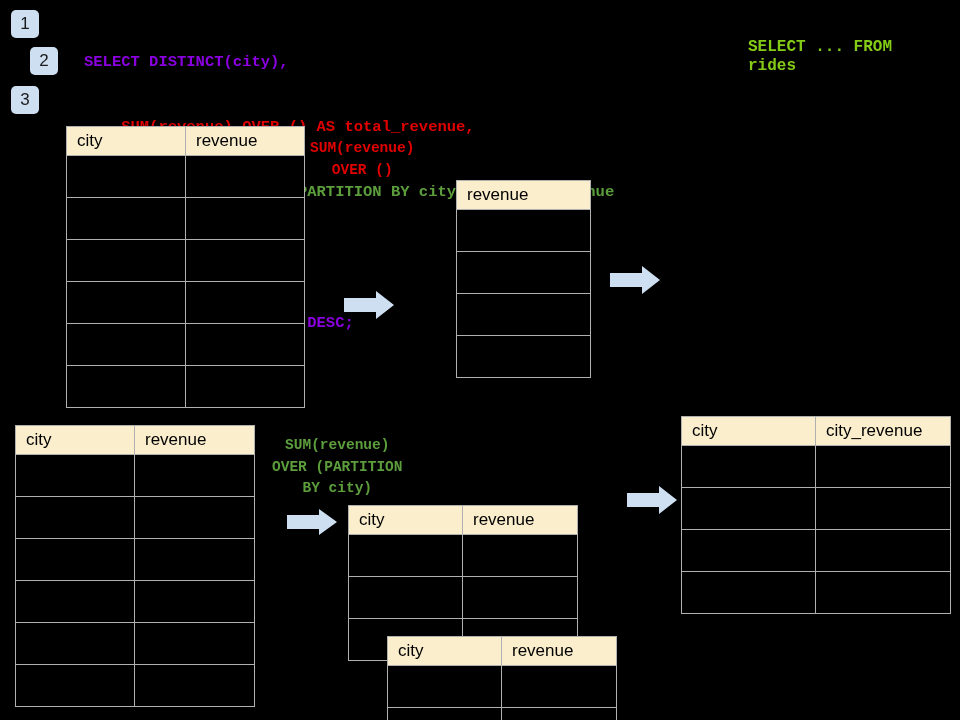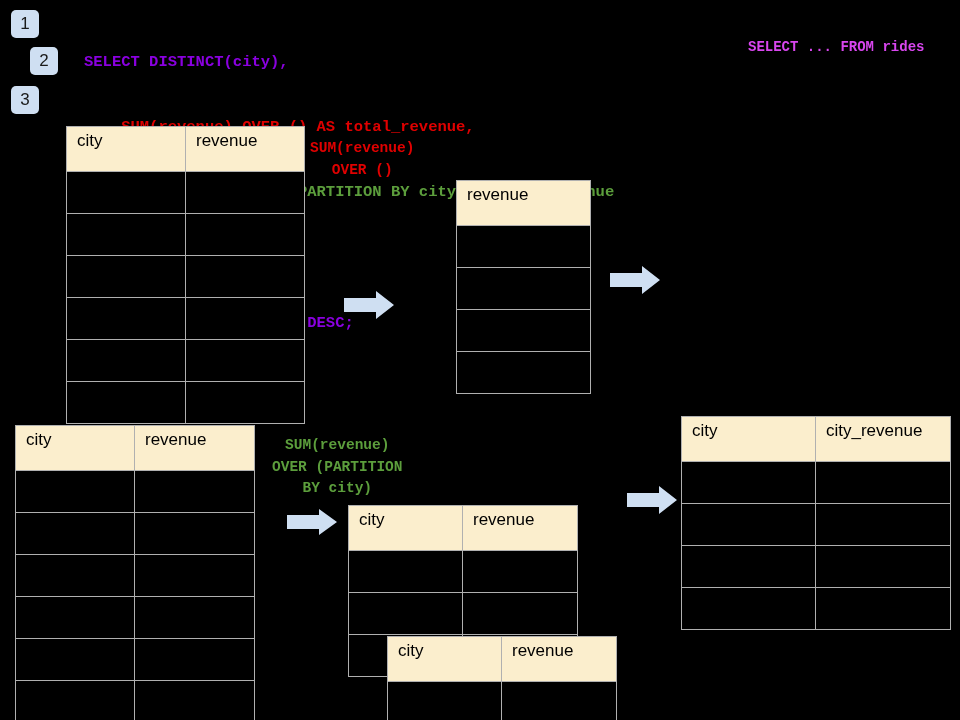--- a/index.html
+++ b/index.html
@@ -42,23 +42,23 @@
   }
   .sql-line { white-space: pre; }
   .c-purple { color: #8a00e0; }
   .c-red    { color: #e00000; }
   .c-green  { color: #5c9e3c; }
 
   .side-note {
     position: absolute;
     font-family: "Liberation Mono", "DejaVu Sans Mono", monospace;
     font-weight: bold;
-    font-size: 14px;
+    font-size: 16px;
     line-height: 19px;
-    color: #d946ef;
+    color: #84cc16;
     white-space: pre-line;
     width: 180px;
   }
 
   
   .annot {
     position: absolute;
     font-family: "Liberation Mono", "DejaVu Sans Mono", monospace;
     font-weight: bold;
     font-size: 14.5px;
@@ -80,21 +80,21 @@
     padding: 0;
     margin: 0;
     background: #000000;
   }
   .tbl th {
     background: #fbeecd;
     color: #000000;
     font-weight: normal;
     font-size: 17px;
     text-align: left;
-    padding: 4px 0 20px 10px;
+    padding: 4px 0 4px 10px;
     height: 28px;
     box-sizing: border-box;
   }
   .tbl td { height: 41px; }
 
   
   .arrow {
     position: absolute;
     display: block;
   }

